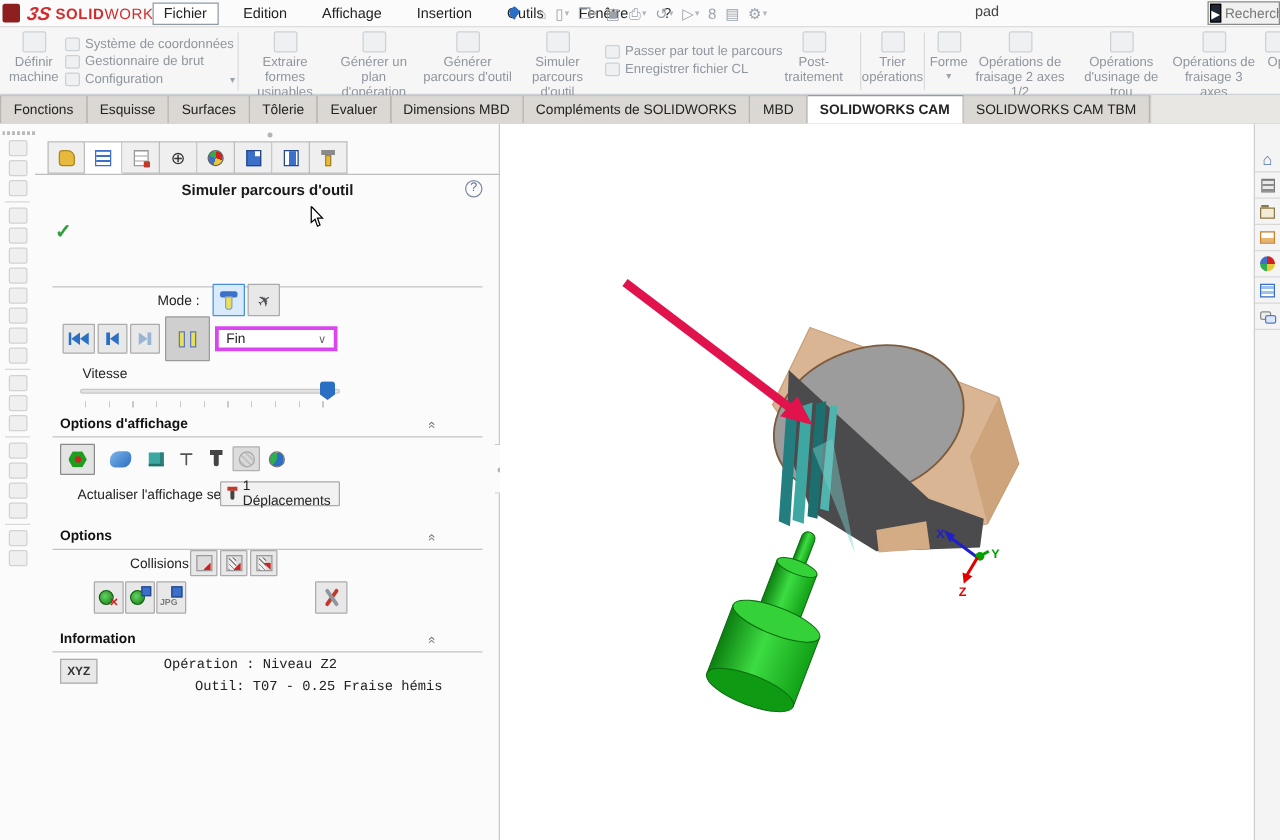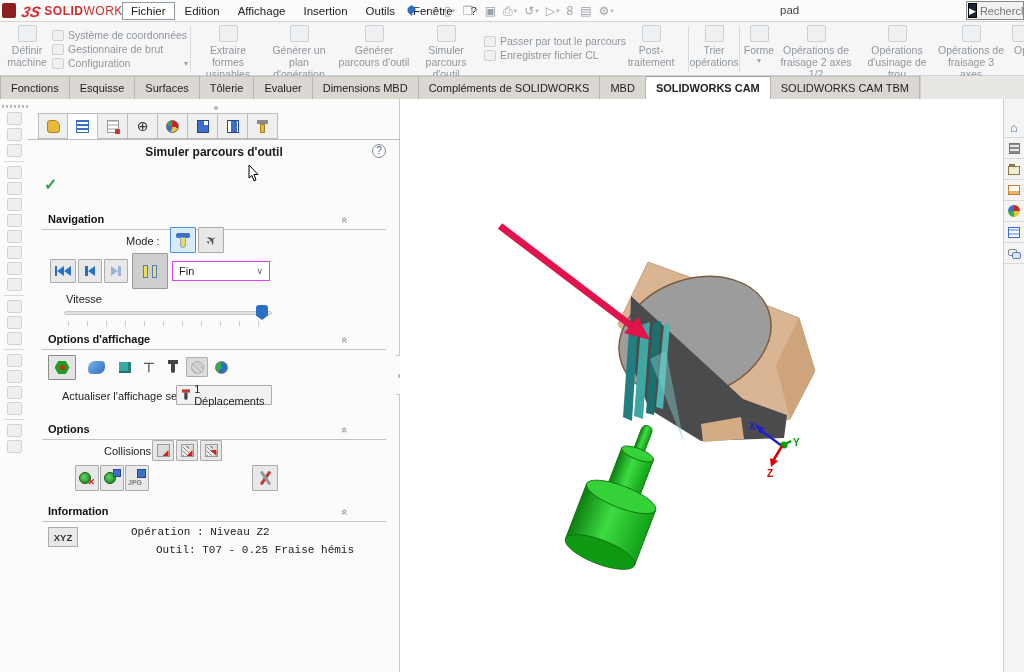--- a/index.html
+++ b/index.html
@@ -8,21 +8,21 @@
   .app { position:relative; width:1024px; height:672px; background:#fff; }
 
   
   .titlebar { position:absolute; left:0; top:0; width:1024px; height:22px;
     background:#fbfbfb; border-bottom:1px solid #d4d4d4; font-size:11.5px; color:#333; }
   .sysicon { position:absolute; left:2px; top:3px; width:14px; height:15px; background:#8e1f1f; border-radius:2px; }
   .logo { position:absolute; left:22px; top:2px; height:18px; display:flex; align-items:center; color:#d22c2c; }
   .logo .mark { font-style:italic; font-weight:bold; font-size:15px; transform:skewX(-12deg); margin-right:4px; }
   .logo .b1 { font-weight:bold; letter-spacing:.5px; font-size:12px; }
   .logo .b2 { font-weight:normal; letter-spacing:.5px; font-size:12px; }
-  .menus { position:absolute; left:122px; top:0; height:22px; display:flex; align-items:center; gap:2px; }
+  .menus { position:absolute; left:122px; top:0; height:22px; display:flex; align-items:center; gap:12px; }
   .menu-item { padding:2px 8px; color:#222; }
   .menu-item.boxed { border:1px solid #8f9aa6; background:#fff; }
   .qicons { position:absolute; left:428px; top:0; height:22px; display:flex; align-items:center; gap:3px; color:#9aa2aa; font-size:12px; }
   .qi { display:inline-flex; align-items:center; padding:0 2px; }
   .qi .caret { font-size:7px; margin-left:1px; color:#b0b6bc; }
   .pin { position:absolute; left:406px; top:5px; width:12px; height:12px; }
   .pin .head { position:absolute; left:2px; top:1px; width:7px; height:7px; background:#2a6fc4; border-radius:2px; transform:rotate(45deg); }
   .pin .stem { position:absolute; left:1px; top:7px; width:6px; height:2px; background:#2a6fc4; transform:rotate(45deg); }
   .doc-title { position:absolute; left:780px; top:4px; width:70px; text-align:left; color:#444; }
   .search { position:absolute; left:966px; top:1px; width:58px; height:19px; border:1px solid #8a8a8a;
@@ -91,21 +91,21 @@
   .tbtn.sel { background:#d9eafa; border:1px solid #4a90d9; }
   .tbtn.pressed { background:#cfcfcf; border:1px solid #9a9a9a; }
   .tri { width:0; height:0; border-style:solid; }
   .tri.left { border-width:5px 7px 5px 0; border-color:transparent #2a6fc4 transparent transparent; }
   .tri.right { border-width:5px 0 5px 7px; border-color:transparent transparent transparent #9ab4d4; }
   .pbar { width:2.5px; height:10px; background:#2a6fc4; }
   .pbar.gray { background:#9ab4d4; }
   .pausebars { display:flex; gap:4px; }
   .pausebars .pb { width:5px; height:13px; background:#e8e05a; border:1px solid #5b79c0; }
 
-  .combo { position:absolute; height:20px; background:#fff; border:1px solid #d946ef; font-size:11px;
+  .combo { position:absolute; height:20px; background:#fff; border:3px solid #d946ef; font-size:11px;
     color:#222; display:flex; align-items:center; padding:0 6px; }
   .combo .cv { flex:1; }
   .combo .cc { color:#666; font-size:9px; }
 
   .slider-track { position:absolute; height:4px; background:#e2e2e2; border:1px solid #c8c8c8; border-radius:2px; }
   .slider-thumb { position:absolute; width:12px; height:15px; background:#2a6fc4; border-radius:3px 3px 1px 1px;
     clip-path:polygon(0 0,100% 0,100% 70%,50% 100%,0 70%); }
   .ticks { position:absolute; height:5px;
     background:repeating-linear-gradient(90deg,#c9c9c9 0 1px,transparent 1px 19px); }
   .toolglyph { position:relative; width:14px; height:15px; }
@@ -389,24 +389,20 @@
               <span class="s"></span>
             </span>
           </div>
       </div>
       <div class="ptabs-line"></div>
 
       <div class="panel-title">Simuler parcours d'outil</div>
       <div class="help-ico">?</div>
       <div class="ok-check">✓</div>
 
-      <div class="sec-head" style="top:114px;">
-        <span class="t">Navigation</span>
-        <span class="chev">«</span>
-      </div>
       <div class="sec-line" style="top:130px;"></div>
 
       <span class="flabel" style="left:98px;top:136px;">Mode :</span>
       <div class="tbtn sel" style="left:142px;top:128px;width:26px;height:26px;">
         <span class="toolglyph">
             <span class="cap"></span>
             <span class="shaft"></span>
           </span>
       </div>
       <div class="tbtn" style="left:170px;top:128px;width:26px;height:26px;">

